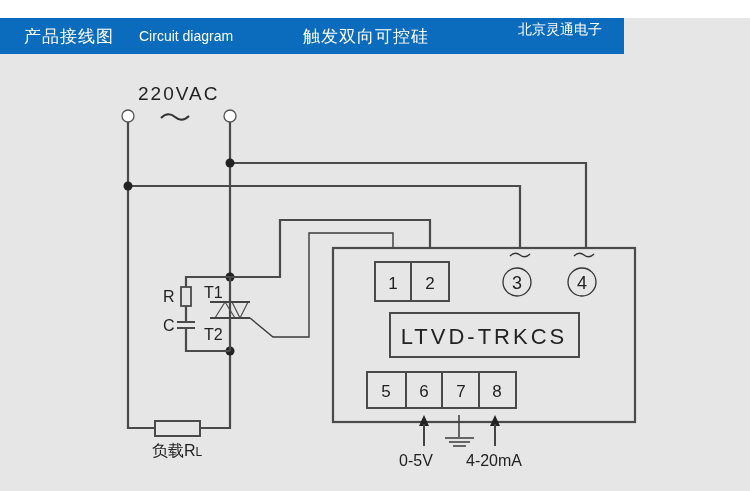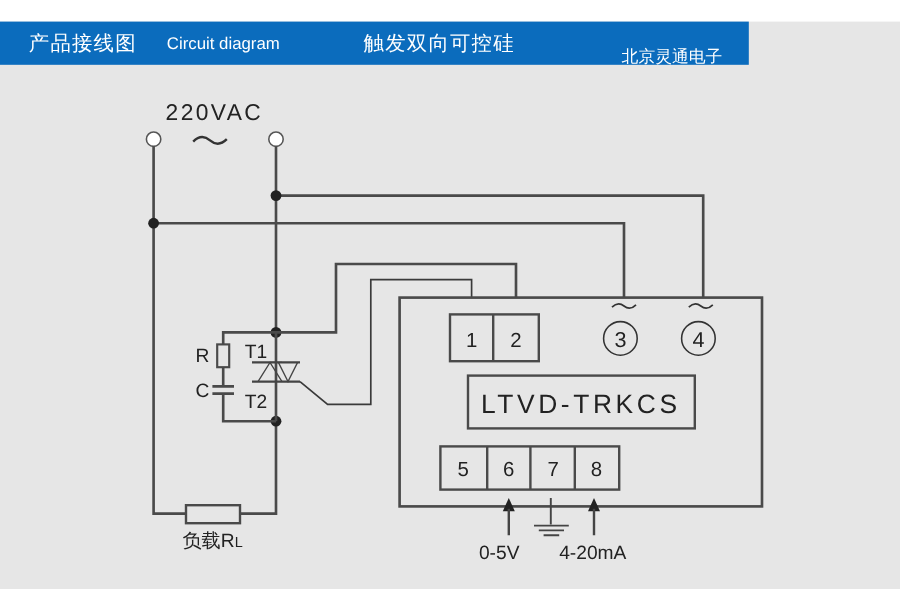--- a/index.html
+++ b/index.html
@@ -2,21 +2,21 @@
 <html><head>
 <meta charset="utf-8">
 <style>
   html,body{margin:0;padding:0;}
   body{width:750px;height:491px;position:relative;background:#e6e6e6;overflow:hidden;font-family:"DejaVu Sans",sans-serif;}
   .topstrip{position:absolute;left:0;top:0;width:750px;height:18px;background:#ffffff;}
   .header{position:absolute;left:0;top:18px;width:624px;height:36px;background:#0b6cbd;color:#ffffff;}
   .h-title{position:absolute;left:24px;top:7px;font-size:17px;letter-spacing:1px;}
   .h-sub{position:absolute;left:139px;top:10px;font-size:14px;font-family:Liberation Sans, sans-serif;}
   .h-product{position:absolute;left:303px;top:7px;font-size:17px;letter-spacing:1px;}
-  .h-company{position:absolute;right:22px;top:21px;font-size:14px;}
+  .h-company{position:absolute;right:22px;top:3px;font-size:14px;}
   svg{position:absolute;left:0;top:0;}
   .w{stroke:#4a4a4a;stroke-width:2.2;fill:none;}
   .wt{stroke:#3a3a3a;stroke-width:1.4;fill:none;}
   .lbl{font-family:"Liberation Sans Narrow","Liberation Sans",sans-serif;fill:#222;}
 </style>
 </head>
 <body>
 
 <div class="topstrip"></div>
 <div class="header">

